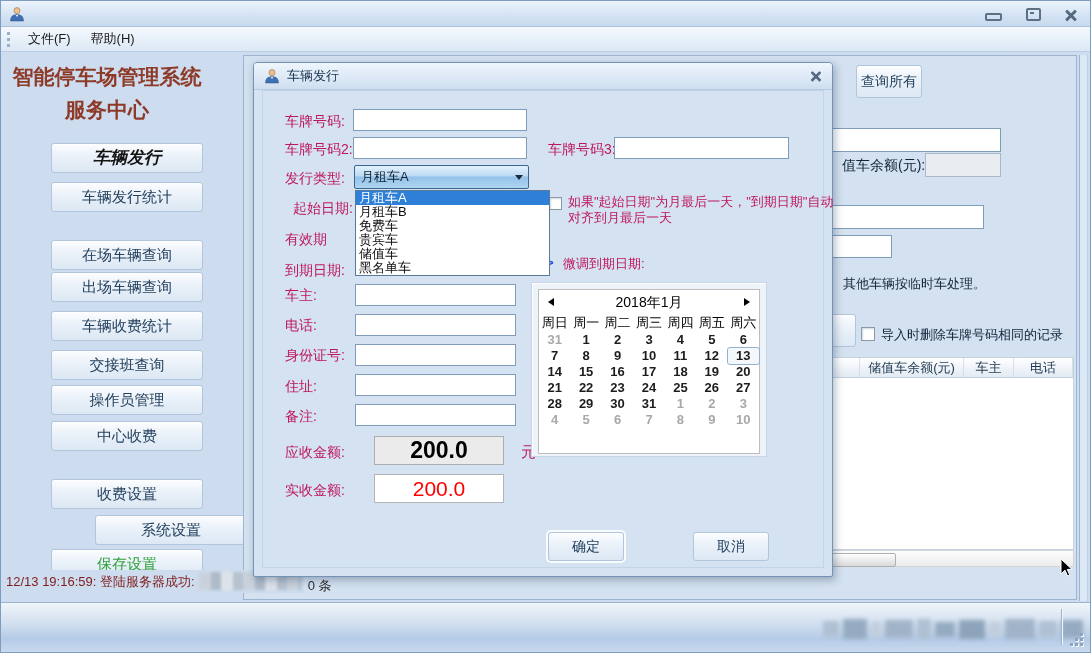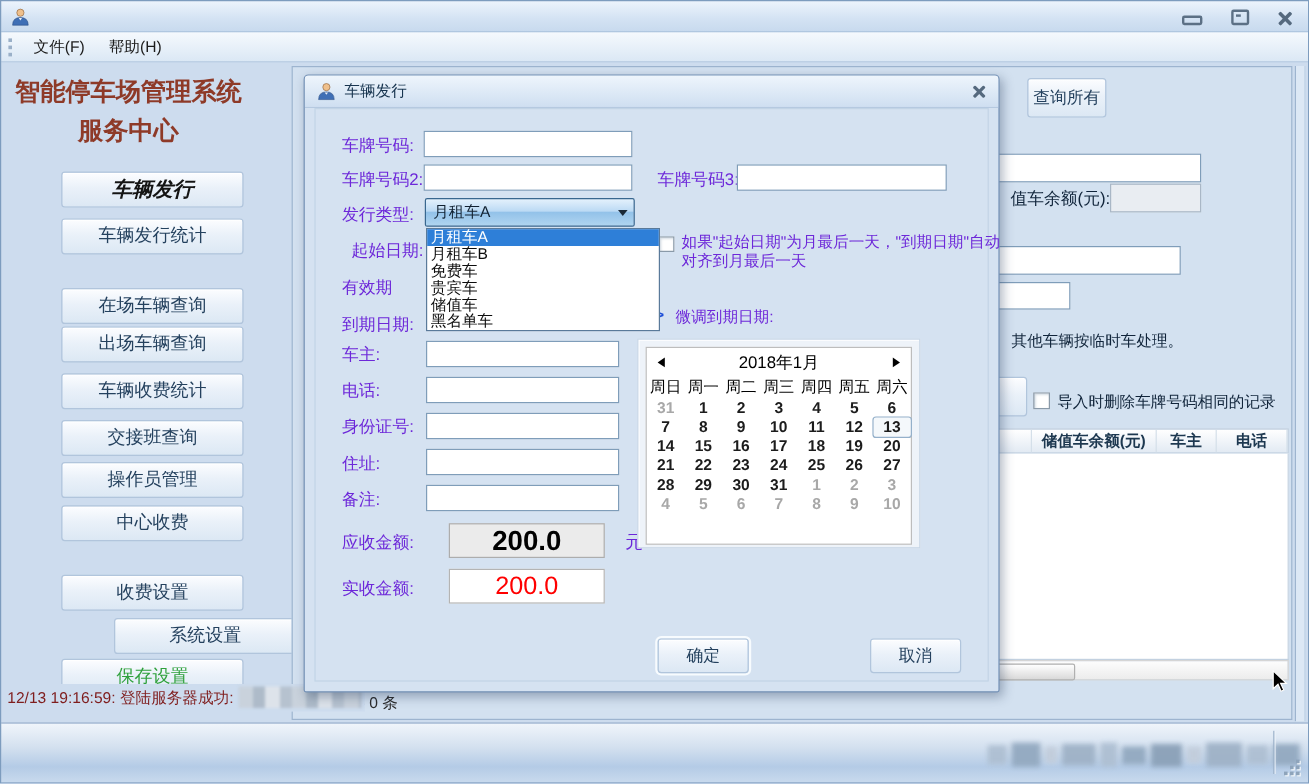--- a/index.html
+++ b/index.html
@@ -54,41 +54,41 @@
 
   
   .content-panel{position:absolute;left:243px;top:55px;width:834px;height:545px;
     border:1px solid #9db4cf;background:#d3e1f0;box-sizing:border-box;z-index:1;}
   .tinput{background:#fff;border:1px solid #7f9db9;box-sizing:border-box;}
   .ro-box{background:#e9edf2;border:1px solid #a9b7c6;box-sizing:border-box;}
   .small-label{font-size:14px;color:#10243a;}
   .checkbox{background:#fff;border:1px solid #8a9aa9;box-shadow:inset 1px 1px 2px #cfd8e0;box-sizing:border-box;}
   .tbl-header{display:grid;grid-template-columns:38px 104px 50px 1fr;
     background:linear-gradient(#ffffff,#e2eaf3);border:1px solid #c3d1e0;box-sizing:border-box;}
-  .tbl-header span{border-right:1px solid #d4dfe9;font-size:13px;font-weight:bold;color:#1d3850;
+  .tbl-header span{border-right:1px solid #d4dfe9;font-size:13px;font-weight:normal;color:#1d3850;
     display:flex;align-items:center;justify-content:center;white-space:nowrap;overflow:hidden;}
   .tbl-body{background:#fff;border:1px solid #c3d1e0;border-top:none;box-sizing:border-box;}
   .hscroll{background:linear-gradient(#fdfdfd,#ececec);border:1px solid #d5d5d5;box-sizing:border-box;}
   .hthumb{position:absolute;left:2px;top:2px;width:70px;height:12px;border:1px solid #b0b0b0;border-radius:2px;
     background:linear-gradient(#ffffff,#d9d9d9);}
   .right-strip{position:absolute;left:1079px;top:55px;width:7px;height:546px;background:#dce8f5;
     border-left:1px solid #9db4cf;border-right:1px solid #bcd0e4;z-index:0;}
   .record-count{position:absolute;left:247px;top:577px;z-index:5;font-size:13px;color:#2c2c2c;}
 
   
   .dialog{position:absolute;left:253px;top:62px;width:580px;height:515px;z-index:10;
     background:#d5e2f1;border:1px solid #7491b6;border-radius:4px 4px 2px 2px;
     box-shadow:2px 3px 9px rgba(30,50,80,.35);box-sizing:border-box;}
   .dialog-titlebar{position:absolute;left:0;top:0;right:0;height:27px;
     background:linear-gradient(#eef5fc,#cfdff1);border-bottom:1px solid #b5c9e0;border-radius:3px 3px 0 0;
     display:flex;align-items:center;gap:7px;padding:0 10px;box-sizing:border-box;
     font-size:13px;color:#17344f;}
   .dialog-inner{position:absolute;left:8px;top:27px;right:8px;bottom:8px;
     border:1px solid #c2d4e6;box-sizing:border-box;}
-  .dlabel{position:absolute;font-size:14px;color:#6d28d9;white-space:nowrap;}
+  .dlabel{position:absolute;font-size:14px;color:#be185d;white-space:nowrap;}
   .dinput{position:absolute;height:22px;background:#fff;border:1px solid #7f9db9;box-sizing:border-box;}
 
   .combo{position:absolute;border:1px solid #39678f;border-radius:2px;box-sizing:border-box;
     background:linear-gradient(#e4f1fc,#bcdaf4 45%,#93c2e9 50%,#b0d5f0);
     font-size:13px;color:#102030;padding-left:6px;display:flex;align-items:center;}
   .combo-arrow{position:absolute;right:5px;top:9px;width:0;height:0;
     border-left:4px solid transparent;border-right:4px solid transparent;border-top:5px solid #1b2a38;}
   .combo-list{position:absolute;background:#fff;border:1px solid #5a7a9a;z-index:5;font-size:13px;color:#0d0d0d;}
   .combo-item{height:14px;line-height:14px;padding-left:3px;white-space:nowrap;}
   .combo-item.selected{background:var(--accent-blue,#2e7fd8);color:#fff;}
@@ -314,21 +314,21 @@
           <span class="cal-day muted">6</span>
           <span class="cal-day muted">7</span>
           <span class="cal-day muted">8</span>
           <span class="cal-day muted">9</span>
           <span class="cal-day muted">10</span>
         </div>
     </div>
   </div>
 
   <div class="btn dlg-btn dlg-ok" style="left:294px;top:469px;">确定</div>
-  <div class="btn dlg-btn" style="left:439px;top:469px;margin-left:32px;">取消</div>
+  <div class="btn dlg-btn" style="left:439px;top:469px;">取消</div>
 </div>
 
 <div class="bottombar">
   <div class="wm">
     <i style="width:16px;height:16px;background:#aebfd2;"></i>
       <i style="width:24px;height:20px;background:#93a9c0;"></i>
       <i style="width:10px;height:14px;background:#c2cddb;"></i>
       <i style="width:28px;height:18px;background:#9fb2c7;"></i>
       <i style="width:14px;height:20px;background:#aebfd2;"></i>
       <i style="width:20px;height:15px;background:#93a9c0;"></i>

